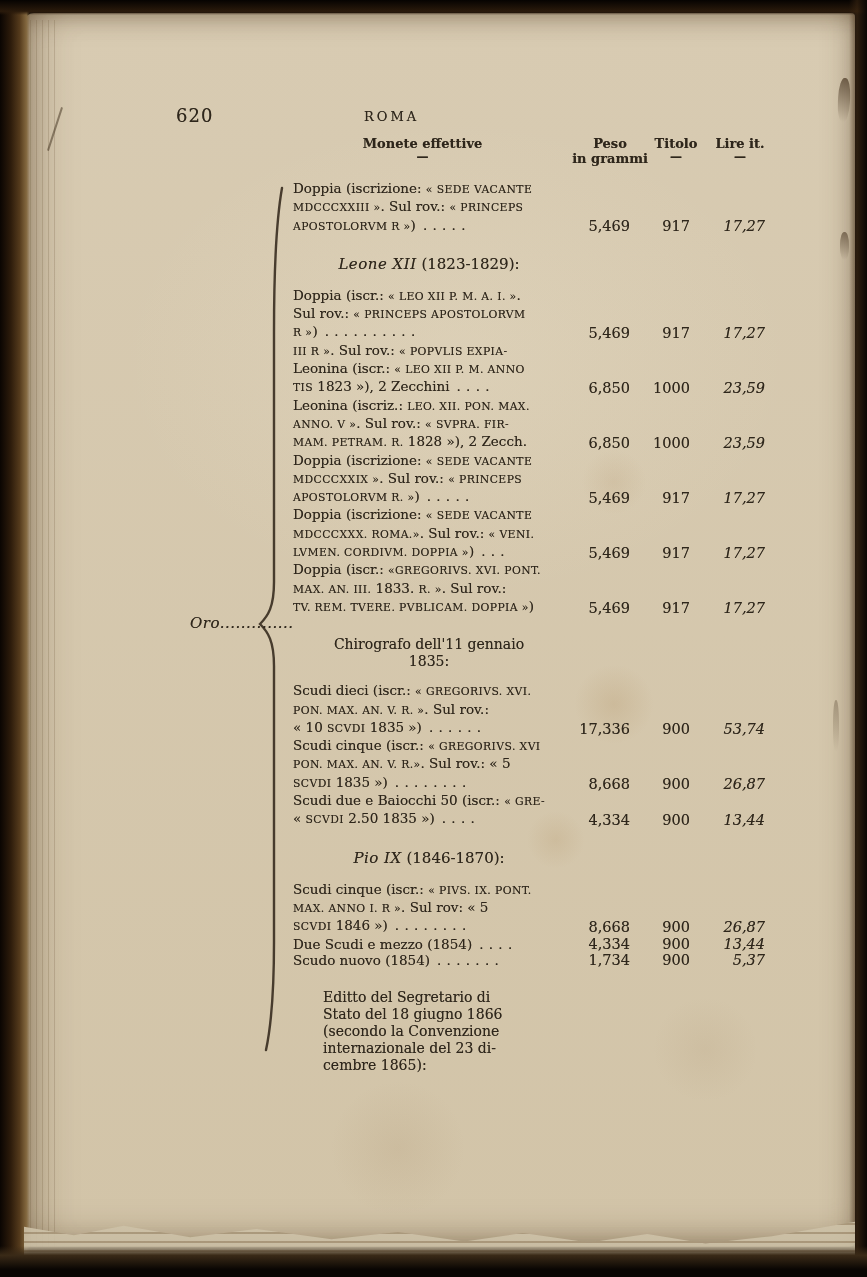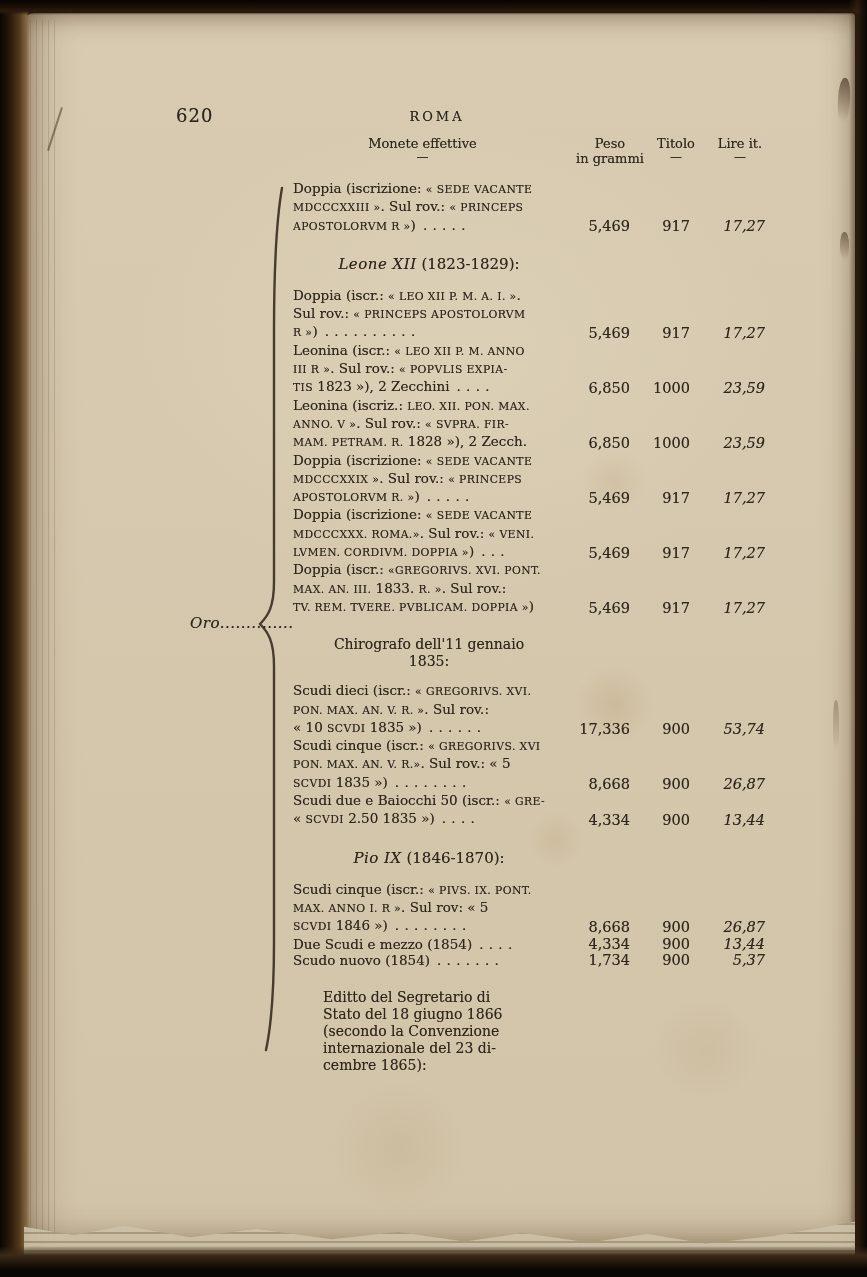--- a/index.html
+++ b/index.html
@@ -61,23 +61,23 @@
     position:absolute;left:54px;top:106px;width:2px;height:46px;
     background:rgba(45,28,12,.45);transform:rotate(18deg);border-radius:2px;
   }
   .speck{position:absolute;border-radius:45%;}
   .speck.s1{left:838px;top:78px;width:12px;height:44px;background:linear-gradient(rgba(52,33,14,.60),rgba(52,33,14,0));transform:rotate(3deg);}
   .speck.s2{left:840px;top:232px;width:9px;height:28px;background:linear-gradient(rgba(52,33,14,.50),rgba(52,33,14,0));}
   .speck.s3{left:833px;top:700px;width:6px;height:52px;background:linear-gradient(rgba(52,33,14,.28),rgba(52,33,14,0));}
   
   .print{text-shadow:0 0 .5px rgba(46,38,27,.55);}
   .page-number{position:absolute;left:176px;top:105px;font-size:18px;letter-spacing:1px;}
-  .running-head{position:absolute;left:337px;top:109px;width:200px;text-align:center;
+  .running-head{position:absolute;left:364px;top:109px;width:200px;text-align:left;
     font-size:13px;letter-spacing:3px;}
-  .colhead{position:absolute;top:136px;text-align:center;font-size:13px;line-height:15px;}
+  .colhead{position:absolute;top:136px;text-align:center;font-size:13px;line-height:15px;font-weight:bold;}
   .colhead .dash{font-size:12px;line-height:13px;}
   .ch-monete{left:330px;width:185px;}
   .ch-peso{left:560px;width:100px;}
   .ch-titolo{left:642px;width:68px;}
   .ch-lire{left:702px;width:76px;}
   .brace{position:absolute;left:252px;top:182px;width:40px;height:880px;}
   .oro-label{position:absolute;left:190px;top:614px;font-size:15px;letter-spacing:.5px;font-style:italic;}
   .coin-table{position:absolute;left:293px;top:180px;width:472px;}
   .row{display:flex;align-items:flex-end;}
   .desc{width:272px;font-size:13.5px;line-height:16.3px;padding-left:26px;box-sizing:border-box;}
@@ -151,22 +151,22 @@
         <div class="entry-line"><span>Doppia (iscr.: </span><span class="caps">« LEO XII P. M. A. I. »</span><span>.</span></div>
         <div class="entry-line"><span>Sul rov.: </span><span class="caps">« PRINCEPS APOSTOLORVM</span></div>
         <div class="entry-line"><span class="caps">R »</span><span>)</span><span class="dots">. . . . . . . . . .</span></div>
       </div>
       <div class="val peso">5,469</div>
       <div class="val titolo">917</div>
       <div class="val lire">17,27</div>
     </div>
     <div class="row">
       <div class="desc">
+        <div class="entry-line"><span class="caps">III R »</span><span>. Sul rov.: </span><span class="caps">« POPVLIS EXPIA-</span></div>
         <div class="entry-line"><span>Leonina (iscr.: </span><span class="caps">« LEO XII P. M. ANNO</span></div>
-        <div class="entry-line"><span class="caps">III R »</span><span>. Sul rov.: </span><span class="caps">« POPVLIS EXPIA-</span></div>
         <div class="entry-line"><span class="caps">TIS</span><span> 1823 »), 2 Zecchini</span><span class="dots">. . . .</span></div>
       </div>
       <div class="val peso">6,850</div>
       <div class="val titolo">1000</div>
       <div class="val lire">23,59</div>
     </div>
     <div class="row">
       <div class="desc">
         <div class="entry-line"><span>Leonina (iscriz.: </span><span class="caps">LEO. XII. PON. MAX.</span></div>
         <div class="entry-line"><span class="caps">ANNO. V »</span><span>. Sul rov.: </span><span class="caps">« SVPRA. FIR-</span></div>

